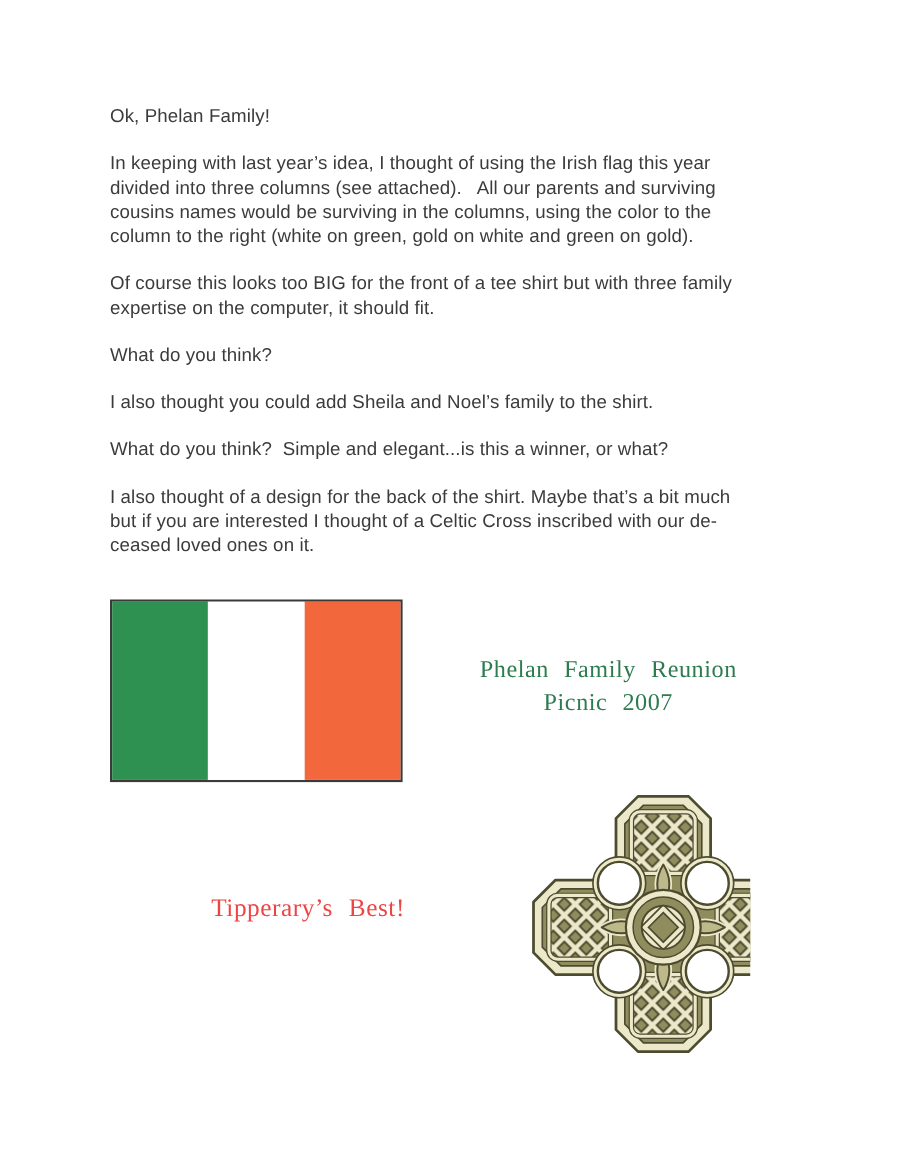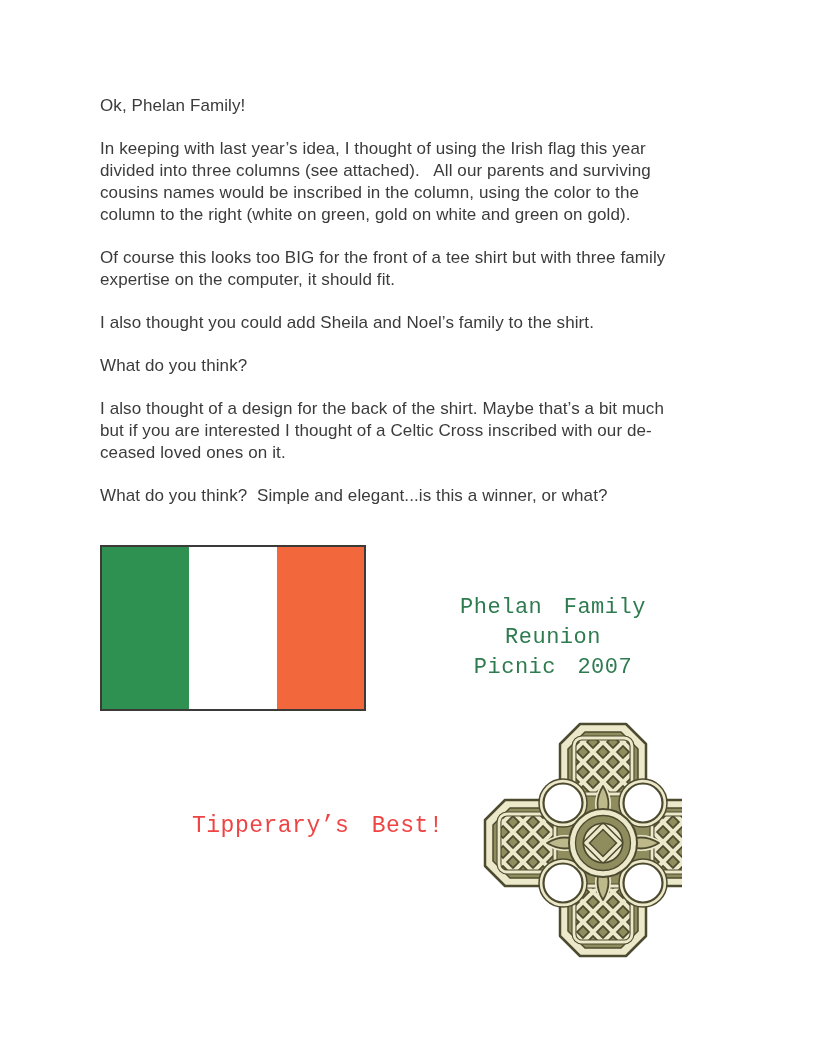--- a/index.html
+++ b/index.html
@@ -29,21 +29,21 @@
     left: 100px;
     top: 545px;
     width: 266px;
     height: 166px;
     border: 2px solid #3B3A39;
     box-sizing: border-box;
     display: flex;
   }
   .flag .stripe { flex: 1 1 0; }
   .caption {
-    font-family: Liberation Mono, monospace;
+    font-family: Liberation Serif, serif;
     word-spacing: 0.35em;
     letter-spacing: 0.5px;
   }
   .reunion {
     position: absolute;
     left: 413px;
     top: 593px;
     width: 280px;
     text-align: center;
     font-size: 22px;
@@ -64,30 +64,30 @@
 </style>
 </head>
 <body>
 
 <div class="page" style="background-color: rgb(255, 255, 255);">
 
   <div class="letter" style="color: rgb(59, 59, 59);">
     <p>Ok, Phelan Family!</p>
     <p>In keeping with last year’s idea, I thought of using the Irish flag this year
 divided into three columns (see attached).   All our parents and surviving
-cousins names would be inscribed in the column, using the color to the
+cousins names would be surviving in the columns, using the color to the
 column to the right (white on green, gold on white and green on gold).</p>
     <p>Of course this looks too BIG for the front of a tee shirt but with three family
 expertise on the computer, it should fit.</p>
+    <p>What do you think?</p>
     <p>I also thought you could add Sheila and Noel’s family to the shirt.</p>
-    <p>What do you think?</p>
+    <p>What do you think?  Simple and elegant...is this a winner, or what?</p>
     <p>I also thought of a design for the back of the shirt. Maybe that’s a bit much
 but if you are interested I thought of a Celtic Cross inscribed with our de-
 ceased loved ones on it.</p>
-    <p>What do you think?  Simple and elegant...is this a winner, or what?</p>
   </div>
 
   <div class="flag" style="border-color: rgb(59, 58, 57);">
     <div class="stripe" style="background-color: rgb(46, 145, 81);"></div>
     <div class="stripe" style="background-color: rgb(255, 255, 255);"></div>
     <div class="stripe" style="background-color: rgb(242, 104, 60);"></div>
   </div>
 
   <div class="caption reunion" style="color: rgb(46, 123, 80);">
     <div>Phelan Family Reunion</div>

